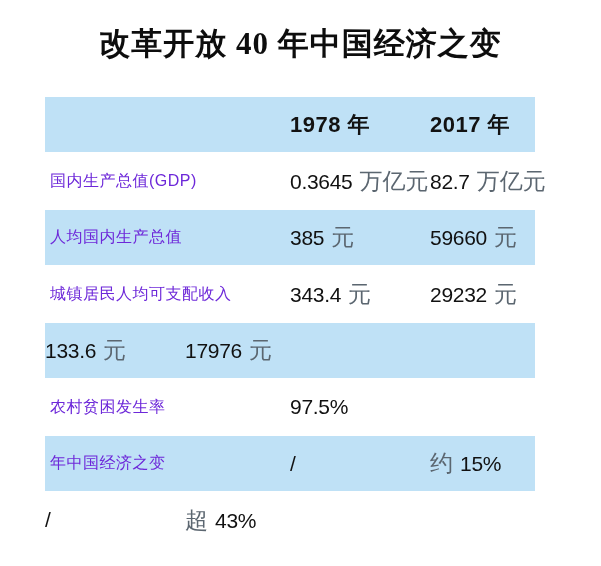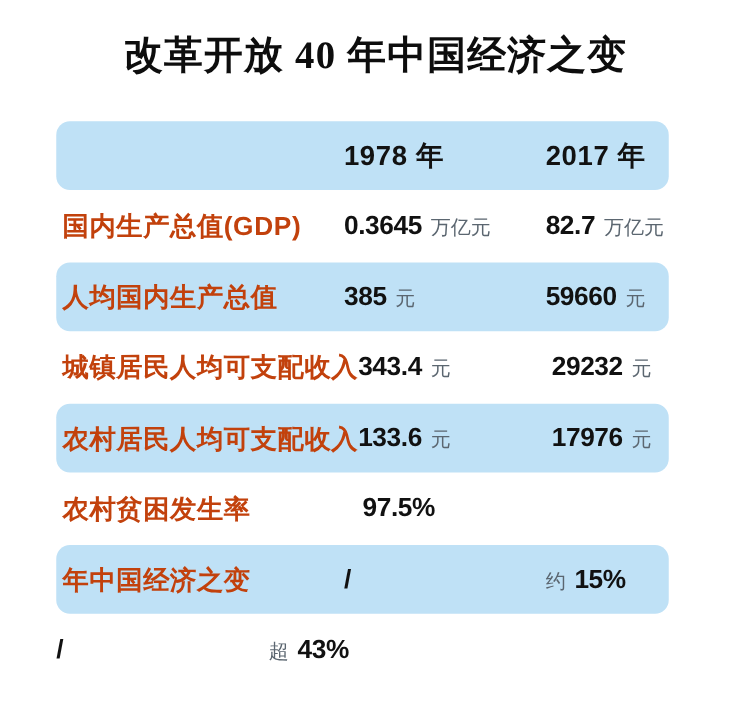--- a/index.html
+++ b/index.html
@@ -36,49 +36,48 @@
   }
   .row {
     display: flex;
     align-items: center;
     height: 58px;
     background: transparent;
   }
   .row.blue {
     height: 55px;
     background: var(--row-highlight, #bfe1f6);
-    border-radius: 11px;
   }
   .cell { display: flex; align-items: baseline; }
   .cell-label {
     width: 245px;
     padding-left: 5px;
-    font-size: 21px;
-    font-weight: 700;
-    color: #c2410c;
+    font-size: 16px;
+    font-weight: 400;
+    color: #6d28d9;
     letter-spacing: 0.5px;
     white-space: nowrap;
   }
   .cell-v1 { width: 140px; gap: 7px; white-space: nowrap; }
-  .cell-v2 { width: 105px; gap: 7px; white-space: nowrap; overflow: visible; margin-left: 30px; }
+  .cell-v2 { width: 105px; gap: 7px; white-space: nowrap; overflow: visible; }
   .hval {
     font-size: 22px;
     font-weight: 700;
     color: #121212;
     letter-spacing: 0.5px;
   }
   .value {
     font-size: 21px;
-    font-weight: 700;
+    font-weight: 400;
     color: var(--text-color, #111111);
     letter-spacing: -0.3px;
   }
   .unit {
     font-family: Liberation Sans, sans-serif;
-    font-size: 16px;
+    font-size: 23px;
     font-weight: 400;
     color: var(--unit-color, #5b6670);
   }
 </style>
 </head>
 <body>
 
 <div class="page">
 
   <h1 class="title">改革开放 40 年中国经济之变</h1>
@@ -130,21 +129,20 @@
       <span class="unit">元</span>
     </div>
     <div class="cell cell-v2">
 
       <span class="value">29232</span>
       <span class="unit">元</span>
     </div>
   </div>
 
   <div class="row blue">
-    <div class="cell cell-label">农村居民人均可支配收入</div>
     <div class="cell cell-v1">
 
       <span class="value">133.6</span>
       <span class="unit">元</span>
     </div>
     <div class="cell cell-v2">
 
       <span class="value">17976</span>
       <span class="unit">元</span>
     </div>

